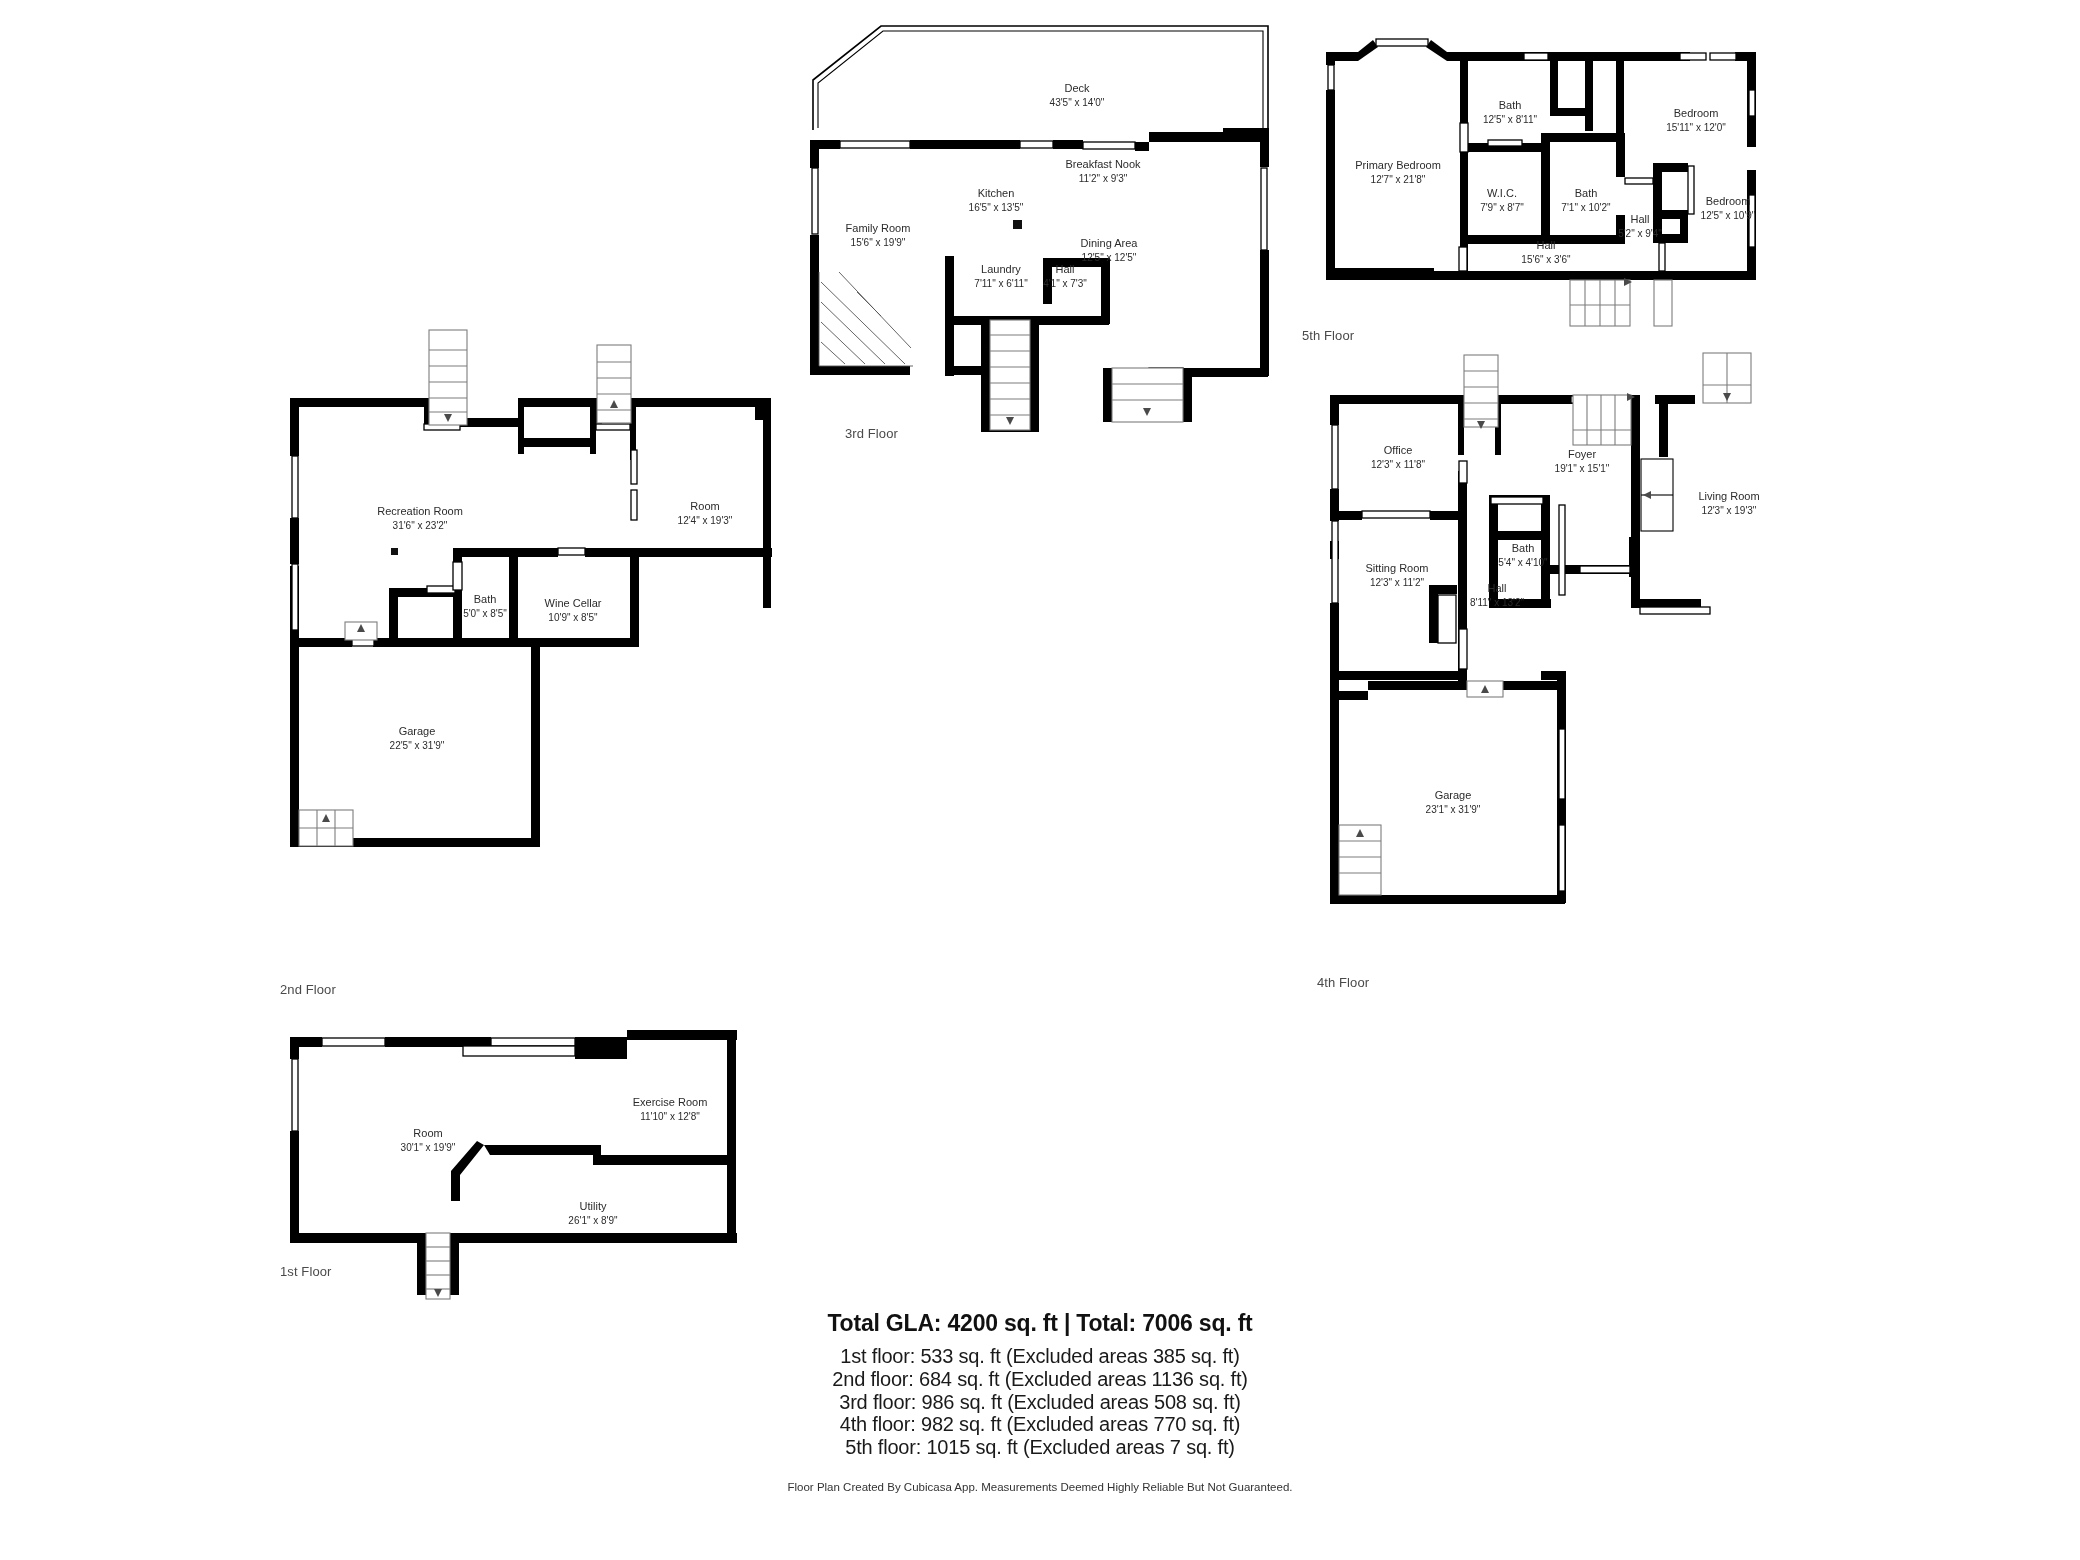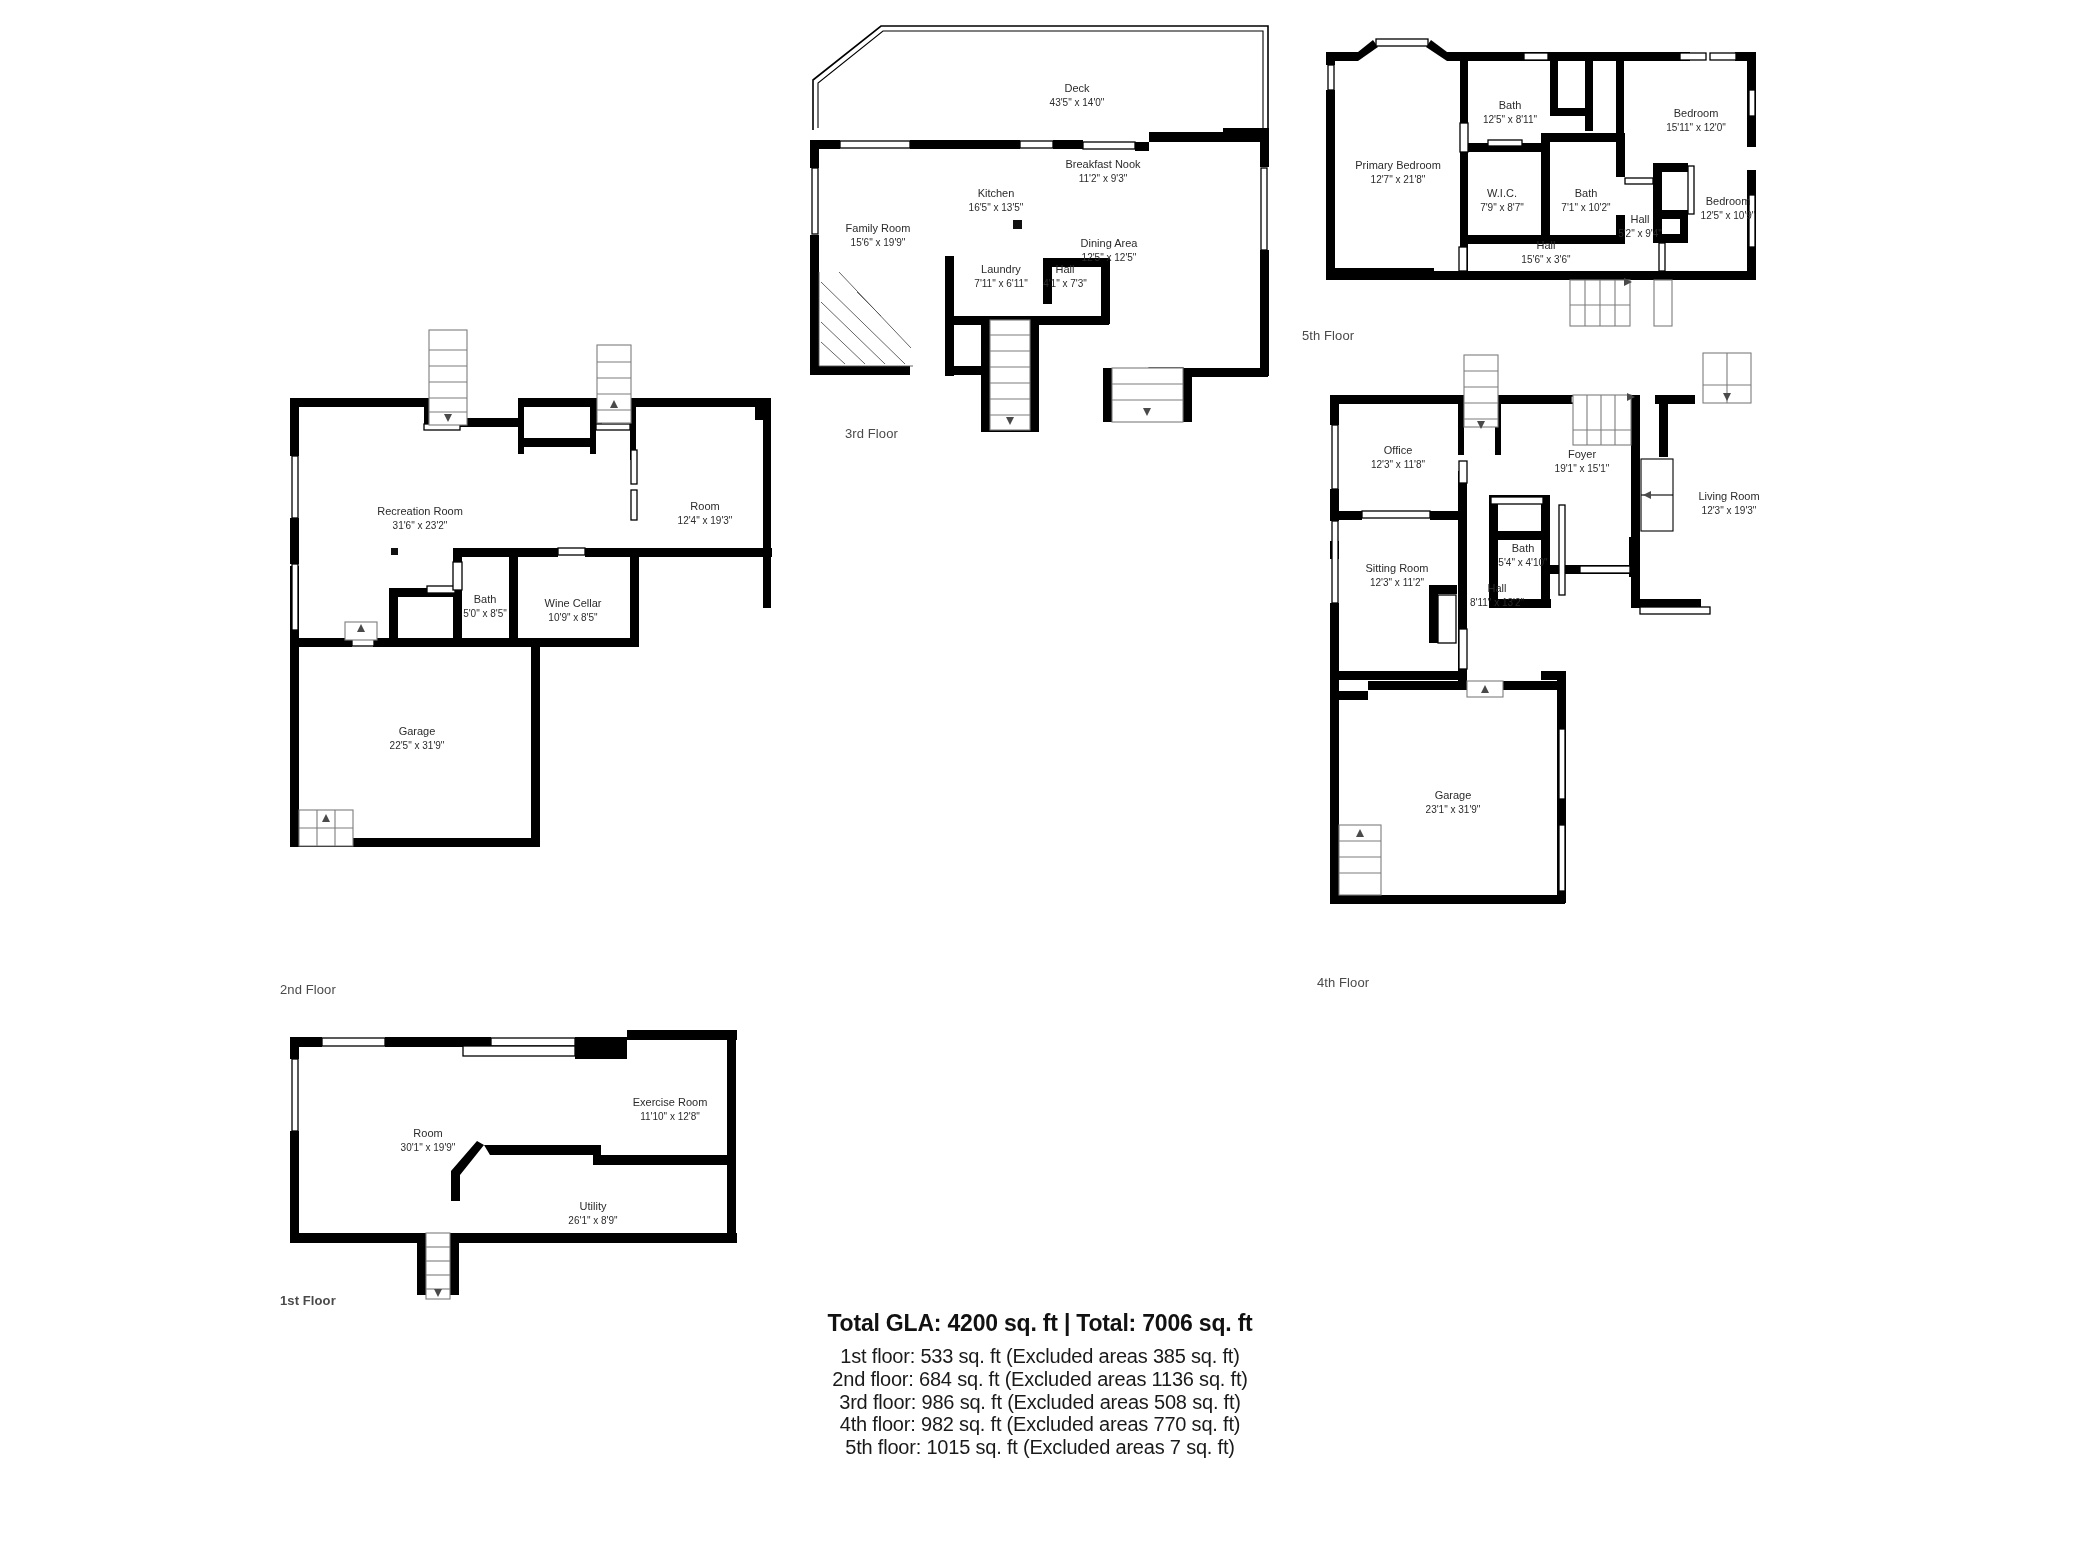--- a/index.html
+++ b/index.html
@@ -555,23 +555,24 @@
     <span class="dm">30'1" x 19'9"</span>
   </div>
   <div class="rl" style="left:385px;top:84px;">
     <span class="nm">Exercise Room</span>
     <span class="dm">11'10" x 12'8"</span>
   </div>
   <div class="rl" style="left:308px;top:188px;">
     <span class="nm">Utility</span>
     <span class="dm">26'1" x 8'9"</span>
   </div>
-  <div class="floorlabel" style="left:-5px;top:268px;font-weight:bold;">1st Floor</div>
+  <div class="floorlabel" style="left:-5px;top:239px;">1st Floor</div>
 </div>
 
 <div id="summary">
   <div class="tot">Total GLA: 4200 sq. ft | Total: 7006 sq. ft</div>
   <div class="ln">1st floor: 533 sq. ft (Excluded areas 385 sq. ft)</div>
   <div class="ln">2nd floor: 684 sq. ft (Excluded areas 1136 sq. ft)</div>
   <div class="ln">3rd floor: 986 sq. ft (Excluded areas 508 sq. ft)</div>
   <div class="ln">4th floor: 982 sq. ft (Excluded areas 770 sq. ft)</div>
   <div class="ln">5th floor: 1015 sq. ft (Excluded areas 7 sq. ft)</div>
+  <div class="credit">Floor Plan Created By Cubicasa App. Measurements Deemed Highly Reliable But Not Guaranteed.</div>
 </div>
 
 </body></html>

